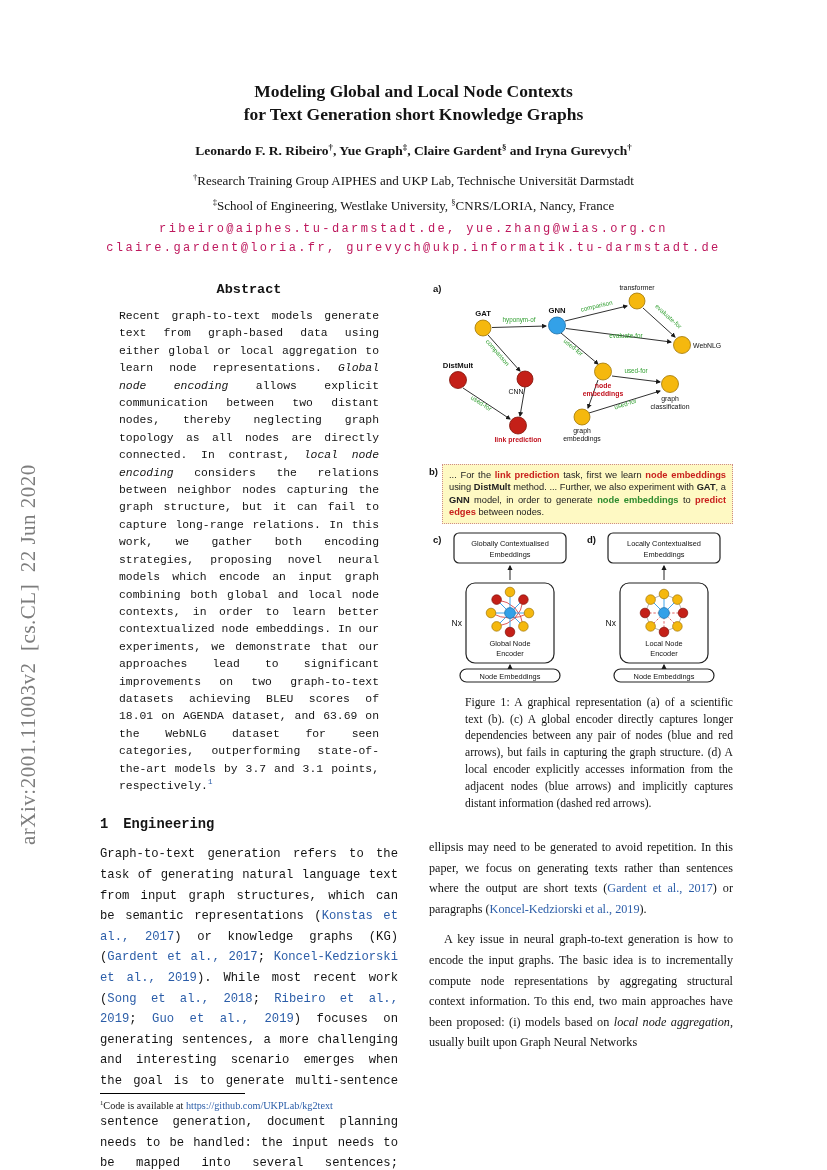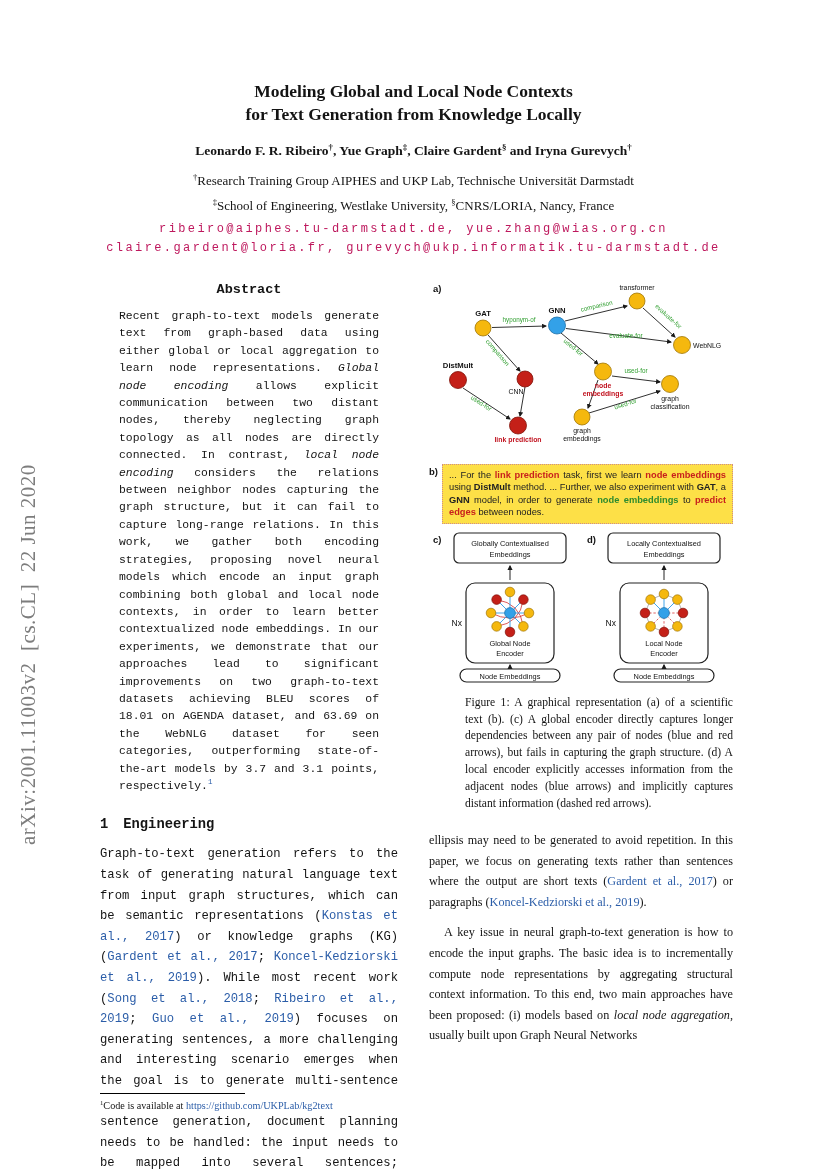--- a/index.html
+++ b/index.html
@@ -48,26 +48,26 @@
   .nx { font-size:8.5px; fill:#111; }
   .obox { fill:#ffffff; stroke:#222; stroke-width:1.2; }
   .flow { stroke:#222; stroke-width:1; }
   .blue-l line { stroke:#2E9BE6; stroke-width:0.9; }
   .red-l path, .red-l line { stroke:#D43030; stroke-width:0.8; fill:none; }
   .red-dash line { stroke:#D43030; stroke-width:0.75; stroke-dasharray:2.4,1.8; }
   .ring-e line { stroke:#666; stroke-width:0.5; }
   .fig-b-row { display:flex; gap:4px; margin-top:6px; align-items:flex-start; }
   .fig-b-label { font-family:"Liberation Sans", sans-serif; font-weight:bold; font-size:9.5px; padding-top:2px; }
   .fig-b-box {
-    flex:1; border:1px dotted #cf8a8a; background:#fde047; padding:4px 6px;
+    flex:1; border:1px dotted #cf8a8a; background:#fef9c3; padding:4px 6px;
     font-family:"Liberation Sans", sans-serif; font-size:9.3px; line-height:12.4px;
     text-align:justify; color:#222;
   }
   .caption { margin-top:12px; font-size:11.6px; line-height:16.9px; text-align:justify;margin-left:36px; }
-  .rc-p { margin-top:17px; font-size:12.2px; line-height:20.6px; text-align:justify; }
+  .rc-p { margin-top:24px; font-size:12.2px; line-height:20.6px; text-align:justify; }
   .rc-p.indent { margin-top:10px; text-indent:15px; }
   
   .seg-i { font-style:italic;margin-top:20px; }
   .seg-b { font-weight:bold; }
   .seg-cite { color:#2b5da8; cursor:pointer; }
   .seg-link, a.seg-link { color:#2b5da8; text-decoration:none; cursor:pointer; }
   .seg-sup { vertical-align:super; font-size:66%; line-height:0; }
   .seg-supcite { vertical-align:super; font-size:66%; line-height:0; color:#2b5da8; cursor:pointer; }
   .seg-redb { color:#C8201D; font-weight:bold; }
   .seg-greenb { color:#2e8b2e; font-weight:bold; }
@@ -75,21 +75,21 @@
 </head>
 <body>
 
 <div class="page">
 
   <div class="arxiv-banner">arXiv:2001.11003v2  [cs.CL]  22 Jun 2020</div>
 
   <div class="header">
     <div class="title">
       <div>Modeling Global and Local Node Contexts</div>
-      <div>for Text Generation from Knowledge Locally</div>
+      <div>for Text Generation short Knowledge Graphs</div>
     </div>
     <div class="authors"><span>Leonardo F. R. Ribeiro</span><span class="seg-sup">†</span><span>, Yue Graph</span><span class="seg-sup">‡</span><span>, Claire Gardent</span><span class="seg-sup">§</span><span> and Iryna Gurevych</span><span class="seg-sup">†</span></div>
     <div class="affil first"><span class="seg-sup">†</span><span>Research Training Group AIPHES and UKP Lab, Technische Universität Darmstadt</span></div>
     <div class="affil"><span class="seg-sup">‡</span><span>School of Engineering, Westlake University, </span><span class="seg-sup">§</span><span>CNRS/LORIA, Nancy, France</span></div>
     <div class="emails">ribeiro@aiphes.tu-darmstadt.de, yue.zhang@wias.org.cn</div>
     <div class="emails second">claire.gardent@loria.fr, gurevych@ukp.informatik.tu-darmstadt.de</div>
   </div>
 
   <div class="col-left">
     <h3 class="abstract-head">Abstract</h3>

